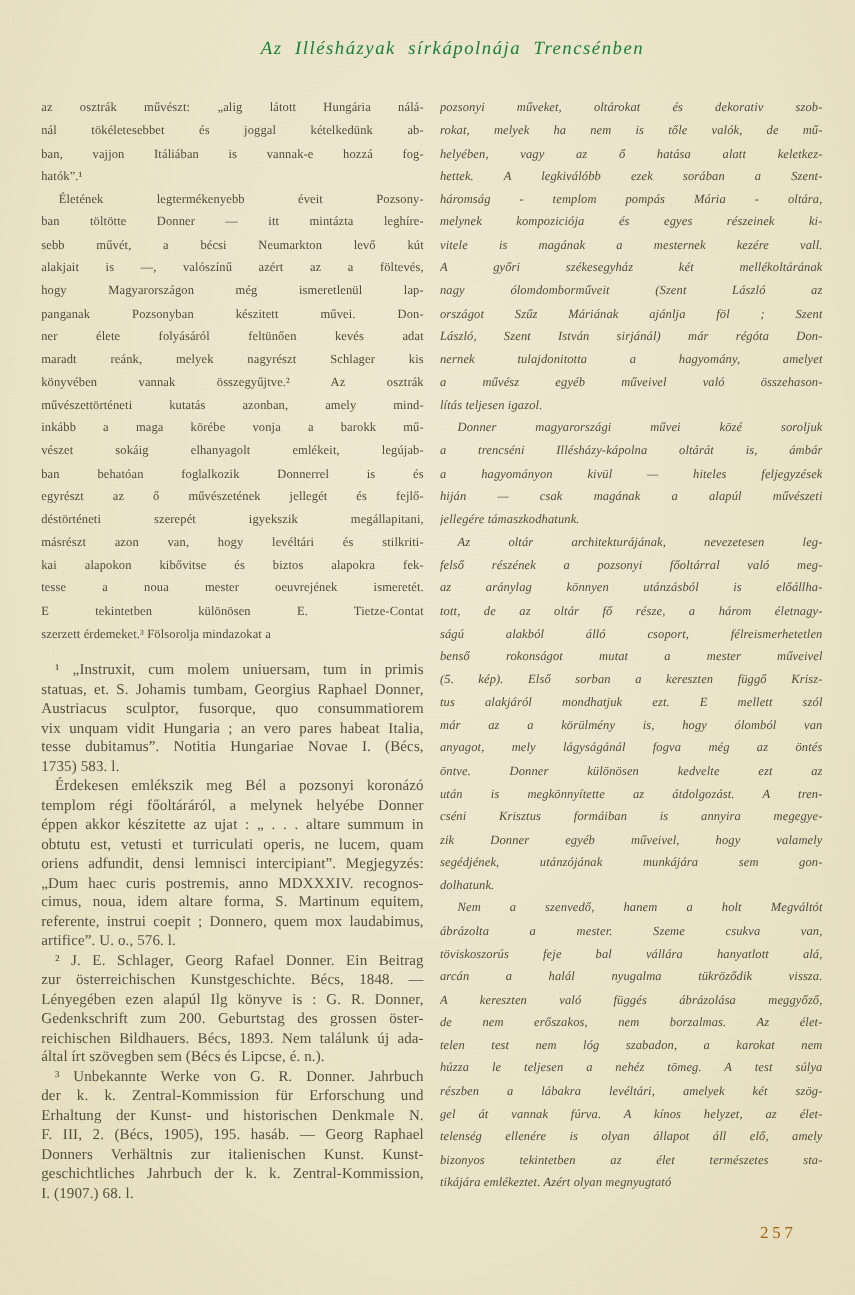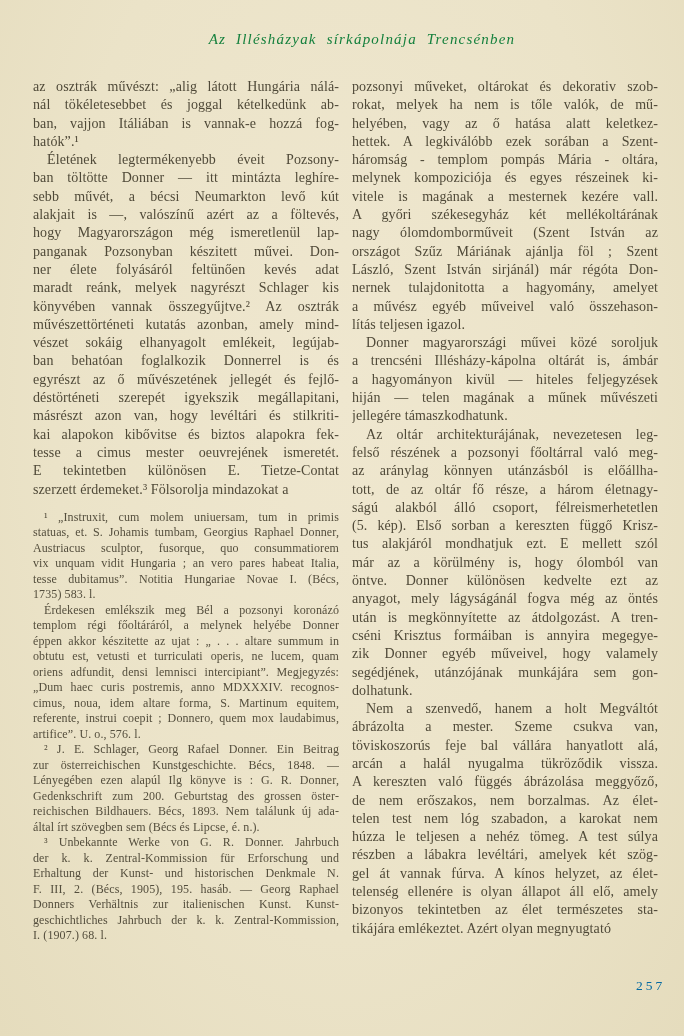--- a/index.html
+++ b/index.html
@@ -18,43 +18,43 @@
     font-style: italic;
     font-size: 15px;
     letter-spacing: 1.2px;
     word-spacing: 5px;
     color: #15803d;
     padding-left: 20px;
   }
 
   .col { position: absolute; top: 78px; width: 306px; }
   .col-left  { left: 33px; }
-  .col-right { left: 352px; }
+  .col-right { left: 352px; font-style: italic; }
 
-  .main-text { font-size: 14px; letter-spacing: 0.1px; }
+  .main-text { font-size: 10px; letter-spacing: 0.1px; }
   .main-text .line { height: 18.3px; line-height: 18.3px; }
 
   .footnotes { margin-top: 11px; font-size: 12px; letter-spacing: 0.1px; color: #544e3d; }
   .footnotes .line { height: 15.5px; line-height: 15.5px; }
 
   .line {
     text-align: justify;
     text-align-last: justify;
     overflow: hidden;
     white-space: nowrap;
   }
   .line.last { text-align-last: left; }
   .line.indent { text-indent: 14px; }
   .footnotes .line.indent { text-indent: 11px; }
 
   .page-number {
-    position: absolute; top: 978px; left: 636px;
+    position: absolute; top: 978px; left: 608px;
     font-size: 13.5px;
     letter-spacing: 3px;
-    color: #0369a1;
+    color: #a16207;
   }
 </style>
 </head>
 <body>
 
 <div class="page">
 
   <div class="running-head">Az Illésházyak sírkápolnája Trencsénben</div>
 
   <div class="col col-left">
@@ -69,27 +69,28 @@
           <div class="line indent">Életének legtermékenyebb éveit Pozsony-</div>
           <div class="line">ban töltötte Donner — itt mintázta leghíre-</div>
           <div class="line">sebb művét, a bécsi Neumarkton levő kút</div>
           <div class="line">alakjait is —, valószínű azért az a föltevés,</div>
           <div class="line">hogy Magyarországon még ismeretlenül lap-</div>
           <div class="line">panganak Pozsonyban készitett művei. Don-</div>
           <div class="line">ner élete folyásáról feltünően kevés adat</div>
           <div class="line">maradt reánk, melyek nagyrészt Schlager kis</div>
           <div class="line">könyvében vannak összegyűjtve.² Az osztrák</div>
           <div class="line">művészettörténeti kutatás azonban, amely mind-</div>
+          <div class="line">inkább a maga körébe vonja a barokk mű-</div>
           <div class="line">vészet sokáig elhanyagolt emlékeit, legújab-</div>
           <div class="line">ban behatóan foglalkozik Donnerrel is és</div>
           <div class="line">egyrészt az ő művészetének jellegét és fejlő-</div>
           <div class="line">déstörténeti szerepét igyekszik megállapitani,</div>
           <div class="line">másrészt azon van, hogy levéltári és stilkriti-</div>
           <div class="line">kai alapokon kibővitse és biztos alapokra fek-</div>
-          <div class="line">tesse a cimus mester oeuvrejének ismeretét.</div>
+          <div class="line">tesse a noua mester oeuvrejének ismeretét.</div>
           <div class="line">E tekintetben különösen E. Tietze-Contat</div>
           <div class="line last">szerzett érdemeket.³ Fölsorolja mindazokat a</div>
         </div>
       </div>
     <div class="footnotes">
         <div class="para">
           <div class="line indent">¹ „Instruxit, cum molem uniuersam, tum in primis</div>
           <div class="line">statuas, et. S. Johamis tumbam, Georgius Raphael Donner,</div>
           <div class="line">Austriacus sculptor, fusorque, quo consummatiorem</div>
           <div class="line">vix unquam vidit Hungaria ; an vero pares habeat Italia,</div>
@@ -131,45 +132,46 @@
     <div class="main-text">
         <div class="para">
           <div class="line">pozsonyi műveket, oltárokat és dekorativ szob-</div>
           <div class="line">rokat, melyek ha nem is tőle valók, de mű-</div>
           <div class="line">helyében, vagy az ő hatása alatt keletkez-</div>
           <div class="line">hettek. A legkiválóbb ezek sorában a Szent-</div>
           <div class="line">háromság - templom pompás Mária - oltára,</div>
           <div class="line">melynek kompoziciója és egyes részeinek ki-</div>
           <div class="line">vitele is magának a mesternek kezére vall.</div>
           <div class="line">A győri székesegyház két mellékoltárának</div>
-          <div class="line">nagy ólomdomborműveit (Szent István az</div>
+          <div class="line">nagy ólomdomborműveit (Szent László az</div>
           <div class="line">országot Szűz Máriának ajánlja föl ; Szent</div>
           <div class="line">László, Szent István sirjánál) már régóta Don-</div>
           <div class="line">nernek tulajdonitotta a hagyomány, amelyet</div>
           <div class="line">a művész egyéb műveivel való összehason-</div>
           <div class="line last">lítás teljesen igazol.</div>
         </div>
         <div class="para">
           <div class="line indent">Donner magyarországi művei közé soroljuk</div>
           <div class="line">a trencséni Illésházy-kápolna oltárát is, ámbár</div>
           <div class="line">a hagyományon kivül — hiteles feljegyzések</div>
-          <div class="line">hiján — telen magának a műnek művészeti</div>
+          <div class="line">hiján — csak magának a alapúl művészeti</div>
           <div class="line last">jellegére támaszkodhatunk.</div>
         </div>
         <div class="para">
           <div class="line indent">Az oltár architekturájának, nevezetesen leg-</div>
           <div class="line">felső részének a pozsonyi főoltárral való meg-</div>
           <div class="line">az aránylag könnyen utánzásból is előállha-</div>
           <div class="line">tott, de az oltár fő része, a három életnagy-</div>
           <div class="line">ságú alakból álló csoport, félreismerhetetlen</div>
+          <div class="line">benső rokonságot mutat a mester műveivel</div>
           <div class="line">(5. kép). Első sorban a kereszten függő Krisz-</div>
           <div class="line">tus alakjáról mondhatjuk ezt. E mellett szól</div>
           <div class="line">már az a körülmény is, hogy ólomból van</div>
+          <div class="line">anyagot, mely lágyságánál fogva még az öntés</div>
           <div class="line">öntve. Donner különösen kedvelte ezt az</div>
-          <div class="line">anyagot, mely lágyságánál fogva még az öntés</div>
           <div class="line">után is megkönnyítette az átdolgozást. A tren-</div>
           <div class="line">cséni Krisztus formáiban is annyira megegye-</div>
           <div class="line">zik Donner egyéb műveivel, hogy valamely</div>
           <div class="line">segédjének, utánzójának munkájára sem gon-</div>
           <div class="line last">dolhatunk.</div>
         </div>
         <div class="para">
           <div class="line indent">Nem a szenvedő, hanem a holt Megváltót</div>
           <div class="line">ábrázolta a mester. Szeme csukva van,</div>
           <div class="line">töviskoszorús feje bal vállára hanyatlott alá,</div>

